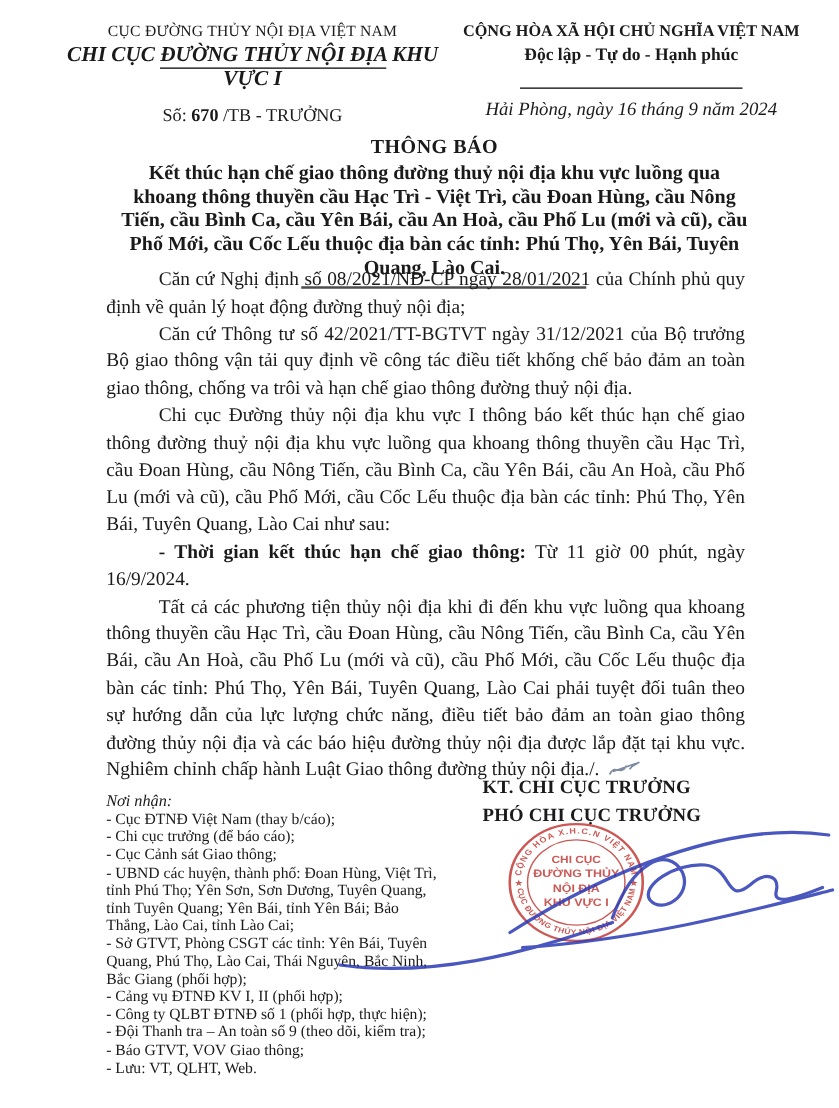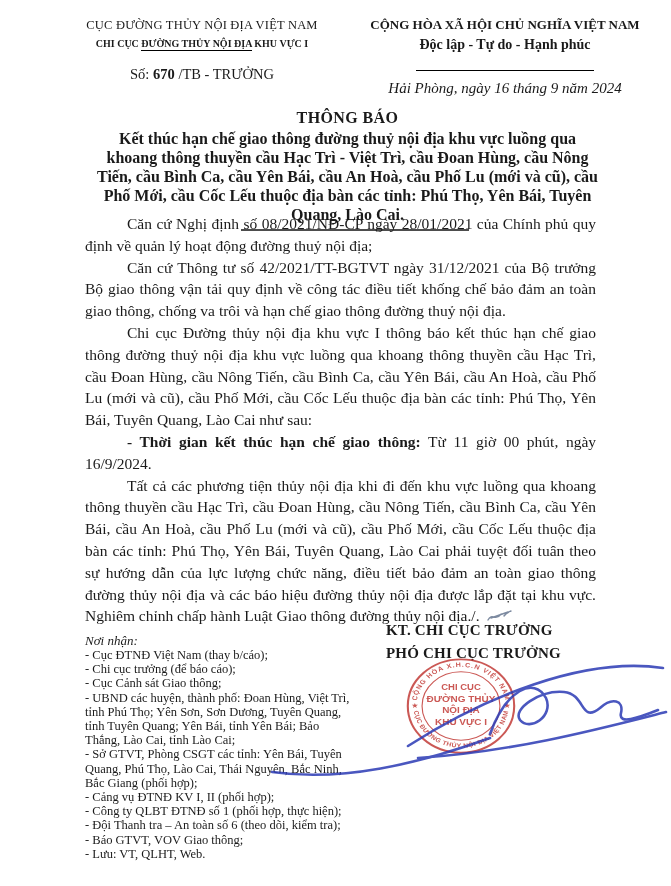--- a/index.html
+++ b/index.html
@@ -2,21 +2,21 @@
 <html><head>
 <meta charset="utf-8">
 <style>
   html,body{margin:0;padding:0;background:#fff;}
   .page{position:relative;width:671px;height:886px;background:#ffffff;overflow:hidden;
         font-family:"Liberation Serif","DejaVu Serif",serif;color:#1a1a1a;}
 
   
   .header-left{position:absolute;top:16px;left:48px;width:308px;text-align:center;}
   .hl1{font-size:12.5px;line-height:18px;letter-spacing:.2px;}
-  .hl2{font-size:10px;font-weight:bold;line-height:19px;}
+  .hl2{font-size:17px;font-weight:bold;line-height:19px;font-style:italic;}
   .hl2 .part-underline{border-bottom:1.2px solid #000;padding-bottom:1px;}
   .h-number{margin-top:13px;font-size:14.5px;}
   .h-number b{font-weight:bold;}
 
   .header-right{position:absolute;top:16px;left:352px;width:306px;text-align:center;}
   .hr1{font-size:13px;font-weight:bold;line-height:18px;}
   .hr2{margin-top:1px;font-size:14px;font-weight:bold;line-height:19px;}
   .hr2 span{display:inline-block;border-bottom:1.5px solid #000;padding:0 3px 16px;font-family:Liberation Serif, serif;}
   .h-date{margin-top:9px;font-size:15px;font-style:italic;}
 
@@ -82,21 +82,21 @@
 
   <div class="footer-left">
     <div class="recipients-label">Nơi nhận:</div>
     <div class="recipient">- Cục ĐTNĐ Việt Nam (thay b/cáo);</div>
     <div class="recipient">- Chi cục trưởng (để báo cáo);</div>
     <div class="recipient">- Cục Cảnh sát Giao thông;</div>
     <div class="recipient">- UBND các huyện, thành phố: Đoan Hùng, Việt Trì, tỉnh Phú Thọ; Yên Sơn, Sơn Dương, Tuyên Quang, tỉnh Tuyên Quang; Yên Bái, tỉnh Yên Bái; Bảo Thắng, Lào Cai, tỉnh Lào Cai;</div>
     <div class="recipient">- Sở GTVT, Phòng CSGT các tỉnh: Yên Bái, Tuyên Quang, Phú Thọ, Lào Cai, Thái Nguyên, Bắc Ninh, Bắc Giang (phối hợp);</div>
     <div class="recipient">- Cảng vụ ĐTNĐ KV I, II (phối hợp);</div>
     <div class="recipient">- Công ty QLBT ĐTNĐ số 1 (phối hợp, thực hiện);</div>
-    <div class="recipient">- Đội Thanh tra – An toàn số 6 (theo dõi, kiểm tra);</div>
+    <div class="recipient">- Đội Thanh tra – An toàn số 9 (theo dõi, kiểm tra);</div>
     <div class="recipient">- Báo GTVT, VOV Giao thông;</div>
     <div class="recipient">- Lưu: VT, QLHT, Web.</div>
   </div>
 
   <div class="signer-block">
     <div class="kt">KT. CHI CỤC TRƯỞNG</div>
     <div class="kt">PHÓ CHI CỤC TRƯỞNG</div>
   </div>
 
   <svg class="stamp" viewBox="0 0 120 120" preserveAspectRatio="none">

